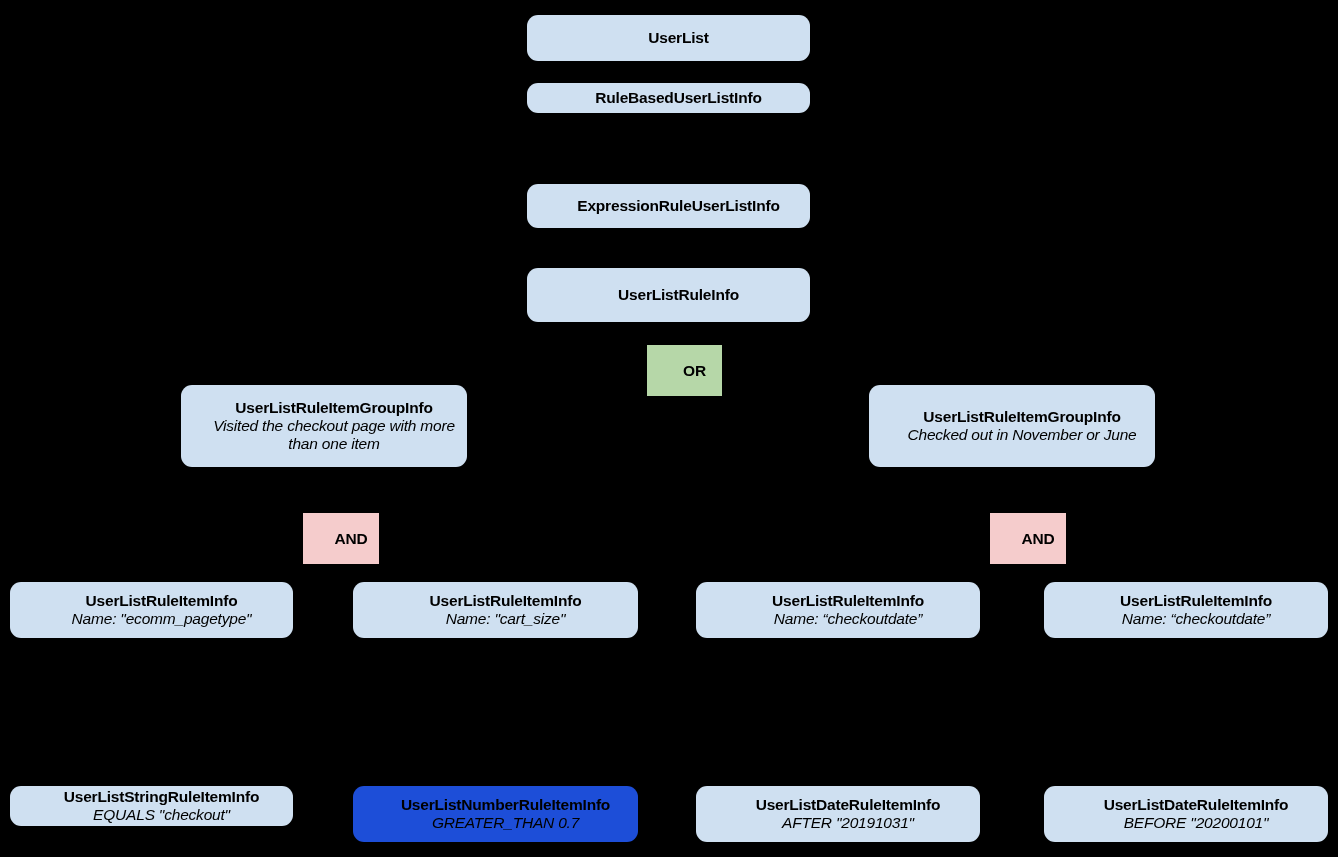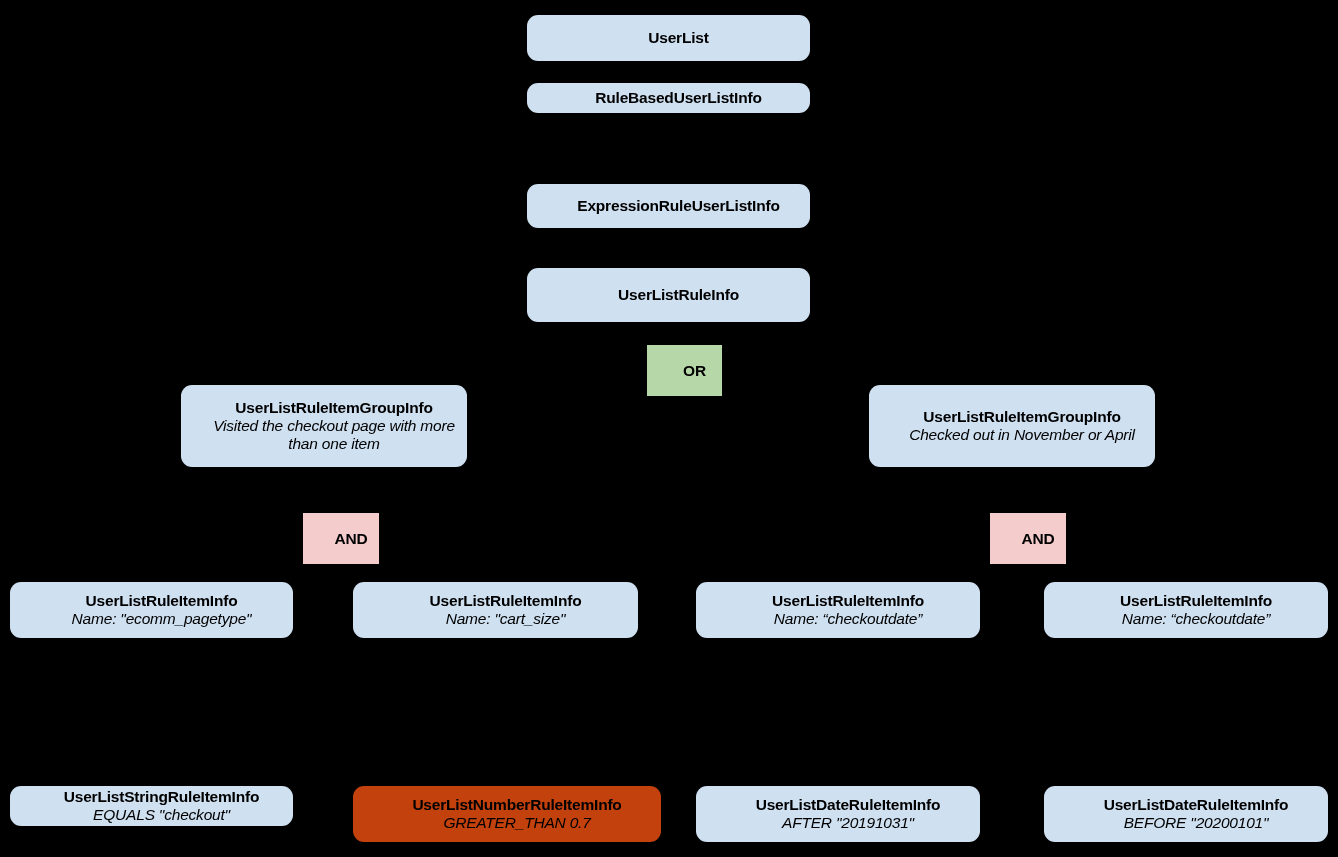--- a/index.html
+++ b/index.html
@@ -106,21 +106,21 @@
       </div>
       <div class="node square op" style="left: 631px; top: 345px; width: 75px; height: 51px; background: rgb(182, 215, 168);">
         <div class="title">OR</div>
       </div>
       <div class="node rounded" style="left: 181px; top: 385px; width: 286px; height: 82px; background: rgb(207, 224, 241);">
         <div class="title">UserListRuleItemGroupInfo</div>
         <div class="subtitle">Visited the checkout page with more than one item</div>
       </div>
       <div class="node rounded" style="left: 869px; top: 385px; width: 286px; height: 82px; background: rgb(207, 224, 241);">
         <div class="title">UserListRuleItemGroupInfo</div>
-        <div class="subtitle">Checked out in November or April</div>
+        <div class="subtitle">Checked out in November or June</div>
       </div>
       <div class="node square op" style="left: 287px; top: 513px; width: 76px; height: 51px; background: rgb(245, 204, 204);">
         <div class="title">AND</div>
       </div>
       <div class="node square op" style="left: 974px; top: 513px; width: 76px; height: 51px; background: rgb(245, 204, 204);">
         <div class="title">AND</div>
       </div>
       <div class="node rounded" style="left: 10px; top: 582px; width: 283px; height: 56px; background: rgb(207, 224, 241);">
         <div class="title">UserListRuleItemInfo</div>
         <div class="subtitle">Name: "ecomm_pagetype"</div>
@@ -134,21 +134,21 @@
         <div class="subtitle">Name: “checkoutdate”</div>
       </div>
       <div class="node rounded" style="left: 1044px; top: 582px; width: 284px; height: 56px; background: rgb(207, 224, 241);">
         <div class="title">UserListRuleItemInfo</div>
         <div class="subtitle">Name: “checkoutdate”</div>
       </div>
       <div class="node rounded" style="left: 10px; top: 786px; width: 283px; height: 40px; background: rgb(207, 224, 241);">
         <div class="title">UserListStringRuleItemInfo</div>
         <div class="subtitle">EQUALS "checkout"</div>
       </div>
-      <div class="node rounded" style="left: 353px; top: 786px; width: 308px; height: 56px; background: #c2410c;">
+      <div class="node rounded" style="left: 353px; top: 786px; width: 285px; height: 56px; background: #1d4ed8;">
         <div class="title">UserListNumberRuleItemInfo</div>
         <div class="subtitle">GREATER_THAN 0.7</div>
       </div>
       <div class="node rounded" style="left: 696px; top: 786px; width: 284px; height: 56px; background: rgb(207, 224, 241);">
         <div class="title">UserListDateRuleItemInfo</div>
         <div class="subtitle">AFTER "20191031"</div>
       </div>
       <div class="node rounded" style="left: 1044px; top: 786px; width: 284px; height: 56px; background: rgb(207, 224, 241);">
         <div class="title">UserListDateRuleItemInfo</div>
         <div class="subtitle">BEFORE "20200101"</div>

